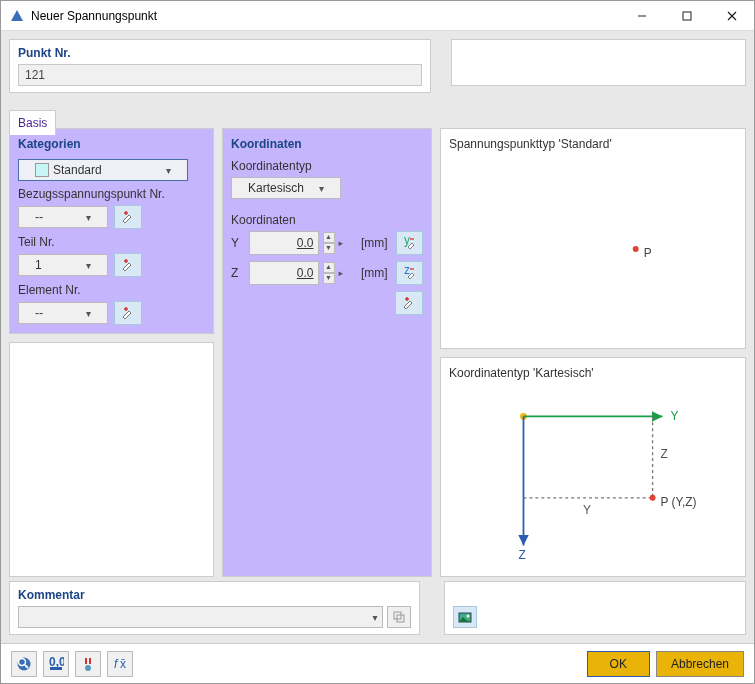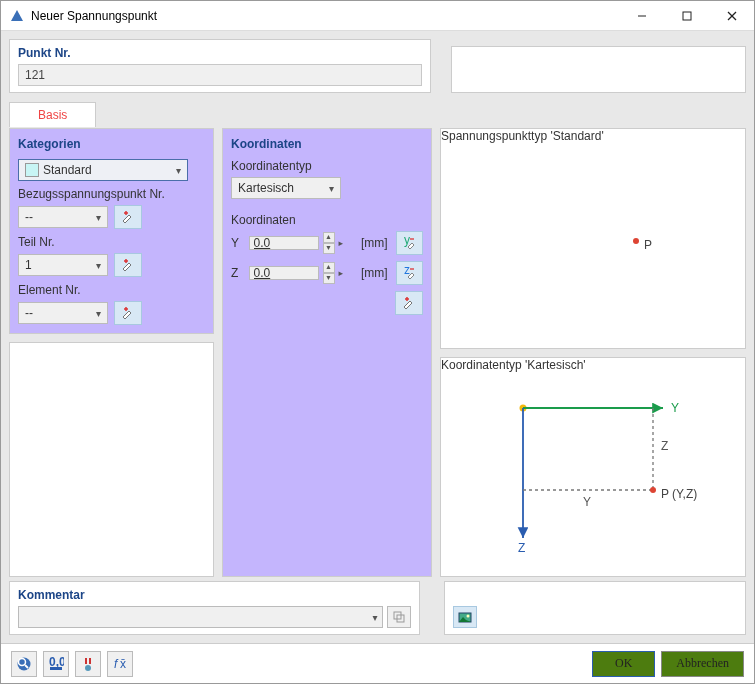--- a/index.html
+++ b/index.html
@@ -4,61 +4,61 @@
 <style>
   * { box-sizing: border-box; font-family: "Segoe UI", Tahoma, sans-serif; font-size: 12px; }
   body { margin: 0; background: #fff; }
   .window { width: 755px; height: 684px; border: 1px solid #999; display: flex; flex-direction: column; }
   .titlebar { height: 30px; background: #fff; display: flex; align-items: center; padding: 0 0 0 8px; border-bottom: 1px solid #ddd; }
   .titlebar .icon { width: 16px; height: 16px; margin-right: 6px; }
   .titlebar .title { flex: 1; color: #000; }
   .titlebar .winbtns { display: flex; }
   .titlebar .winbtn { width: 45px; height: 29px; display: flex; align-items: center; justify-content: center; color: #222; }
   .content { flex: 1; background: #e8e8e8; padding: 8px; display: flex; flex-direction: column; gap: 4px; }
-  .toprow { display: flex; gap: 20px; align-items: flex-end; }
+  .toprow { display: flex; gap: 20px; }
   .panel { background: #fff; border: 1px solid #ccc; padding: 6px 8px; }
   .punktnr-panel { flex: 1.38; }
   .punktnr-panel .lbl { color: #1c4587; font-weight: 600; margin-bottom: 4px; }
   .punktnr-panel input { width: 100%; height: 22px; border: 1px solid #c8c8c8; background: #f0f0f0; padding: 0 6px; color: #444; }
   .preview-blank { flex: 1; background: #fff; border: 1px solid #ccc; height: 47px; }
   .tabrow { display: flex; background: #e8e8e8; margin-top: 2px; }
-  .tab { padding: 5px 28px; background: #fff; border: 1px solid #ccc; border-bottom: none; color: #ef4444; position: relative; top: 3px; }
+  .tab { padding: 5px 8px; background: #fff; border: 1px solid #ccc; border-bottom: none; color: #4c1d95; position: relative; top: 11px; }
   .mainrow { display: flex; gap: 8px; flex: 1; }
   .leftcol { width: 205px; display: flex; flex-direction: column; gap: 8px; }
   .midcol { width: 210px; display: flex; flex-direction: column; gap: 8px; }
   .rightcol { flex: 1; display: flex; flex-direction: column; gap: 8px; }
   .group { background: #c4b5fd; border: 1px solid #ccc; padding: 8px; }
   .group .ghead { color: #1c4587; font-weight: 600; margin-bottom: 8px; }
   .fieldlabel { color: #333; margin-bottom: 4px; margin-top: 6px; }
   .fieldlabel:first-of-type { margin-top: 0; }
-  .select { height: 22px; border: 1px solid #4a6ea9; background: #eef0f5; display: flex; align-items: center; padding: 0 6px; position: relative; }
+  .select { height: 22px; border: 1px solid #4a6ea9; background: #eef0f5; display: flex; align-items: center; padding: 0 16px; position: relative; }
   .select.plain { border: 1px solid #bbb; background: #f0f0f0; }
   .select .sval { flex: 1; color: #333; }
   .select .chev { color: #555; font-size: 10px; }
   .iconbtn { width: 28px; height: 24px; border: 1px solid #a8c8e0; background: #d8e8f5; display: flex; align-items: center; justify-content: center; }
   .iconbtn svg { width: 14px; height: 14px; }
   .spinrow { display: flex; align-items: center; gap: 4px; }
   .spinrow .axlbl { width: 14px; color: #333; }
-  .spininput { width: 70px; height: 14px; border: 1px solid #bbb; background: #f0f0f0; padding: 0 4px; color: #333; text-decoration: underline; }
+  .spininput { width: 70px; height: 24px; border: 1px solid #bbb; background: #f0f0f0; text-align: right; padding: 0 4px; color: #333; text-decoration: underline; }
   .spinbtns { display: flex; flex-direction: column; }
   .spinup, .spindn { width: 12px; height: 11px; background: #eee; border: 1px solid #bbb; font-size: 7px; line-height: 7px; text-align: center; color: #555; }
   .unit { color: #333; margin-left: 14px; width:32px;}
   .emptyfill { flex: 1; background: #fff; border: 1px solid #ccc; }
-  .previewpanel { flex: 1; background: #fff; border: 1px solid #ccc; padding: 0; }
+  .previewpanel { flex: 1; background: #fff; border: 1px solid #ccc; padding: 8px; }
   .previewpanel .pvtitle { color: #333; margin-bottom: 6px; }
   .commentpanel { background: #fff; border: 1px solid #ccc; padding: 6px 8px; }
   .commentpanel .ghead { color: #1c4587; font-weight: 600; margin-bottom: 4px; }
   .commentrow { display: flex; gap: 4px; align-items: center; }
   .commentselect { flex: 1; height: 22px; border: 1px solid #bbb; background: #f0f0f0; display: flex; align-items: center; padding: 0 4px; }
   .commentselect .chev { margin-left: auto; color: #555; font-size: 10px; }
   .sqbtn { width: 24px; height: 22px; border: 1px solid #bbb; background: #f0f0f0; display: flex; align-items: center; justify-content: center; color: #888; }
   .footer { height: 40px; background: #fff; border-top: 1px solid #ccc; display: flex; align-items: center; padding: 0 10px; gap: 6px; }
   .footer .toolbtn { width: 26px; height: 26px; border: 1px solid #bbb; background: #f0f0f0; display: flex; align-items: center; justify-content: center; }
   .footer .spacer { flex: 1; }
-  .footer .btn { height: 26px; padding: 0 14px; border: 1px solid #888; background: #4d7c0f; color: #222; font-family: Liberation Serif, serif; }
+  .footer .btn { height: 26px; padding: 0 14px; border: 1px solid #888; background: #eab308; color: #222; }
   .footer .btn.primary { border: 1px solid #2a5db0; padding: 0 22px; }
   .colorchip { width: 14px; height: 14px; background: #c8f5f5; border: 1px solid #999; margin-right: 4px; }
   .leftrow { display:flex; gap:6px; align-items:center; }
 </style>
 </head>
 <body>
 
 <div class="window">
   <div class="titlebar">
     <span class="icon">

